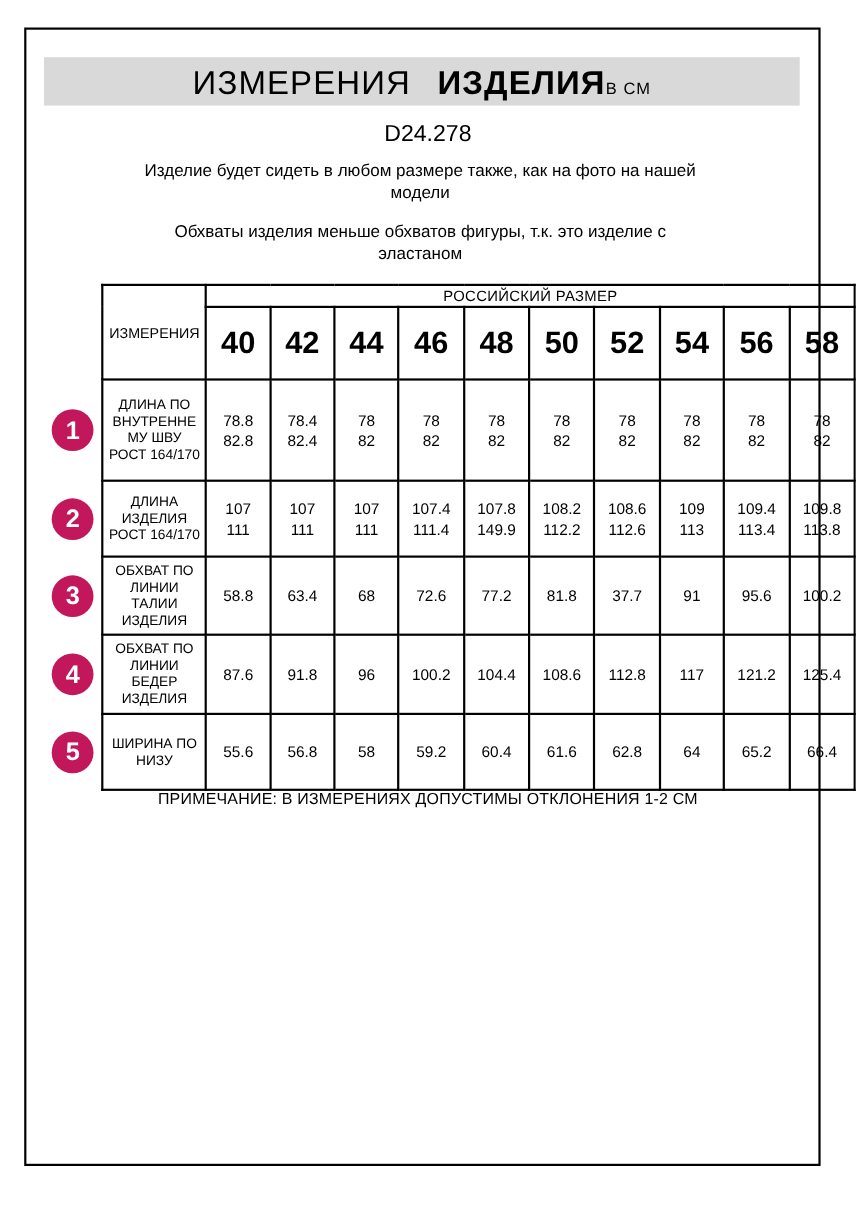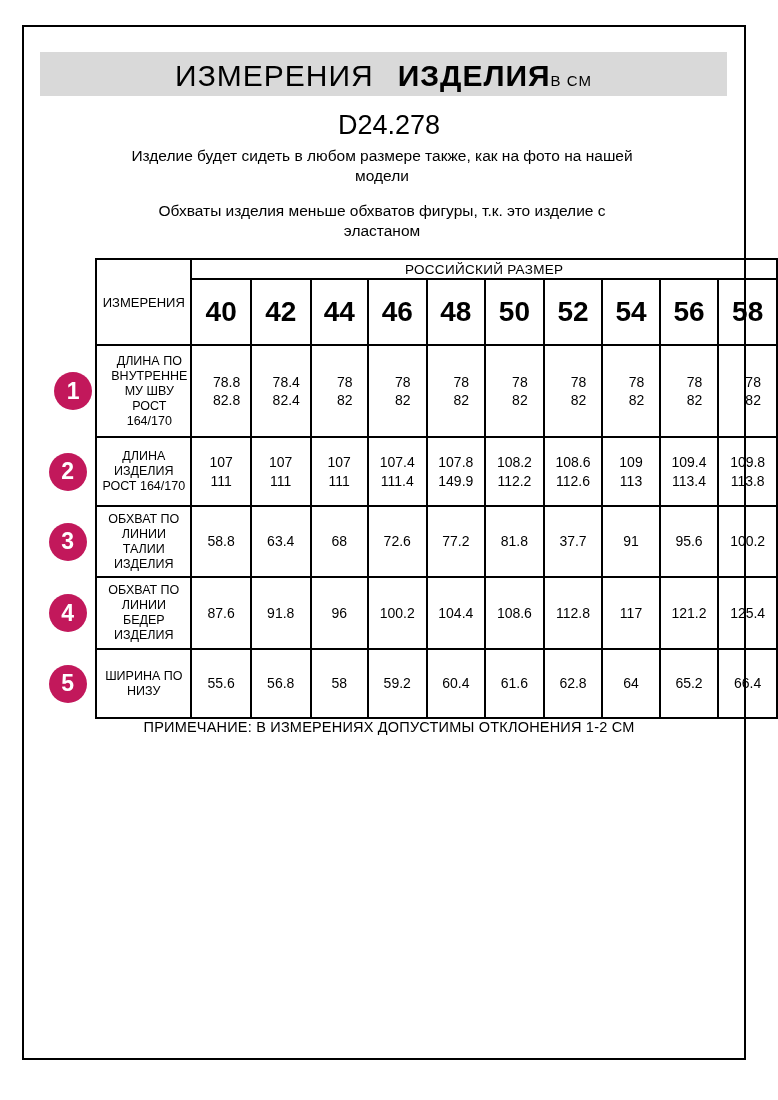--- a/index.html
+++ b/index.html
@@ -11,38 +11,38 @@
     border:2px solid #000; }
 
   .title-band { position:absolute; left:40px; top:52px; width:687px; height:44px;
     background:var(--band-color,#d9d9d9); display:flex; align-items:baseline;
     justify-content:center; padding-top:7px; }
   .title-main { font-size:30px; font-weight:400; letter-spacing:1px; }
   .title-secondary { font-size:30px; font-weight:700; margin-left:24px; letter-spacing:1px; }
   .title-unit { font-size:15px; font-weight:400; letter-spacing:1px; }
 
   .product-code { position:absolute; top:110px; left:0; width:778px; text-align:center;
-    font-size:27px; }
+    font-size:21px; }
 
   .intro { position:absolute; left:82px; width:600px; text-align:center;
     font-size:15.5px; line-height:1.28; white-space:pre-line; }
   .intro-1 { top:146px; }
   .intro-2 { top:201px; }
 
   .table-wrap { position:absolute; left:40px; top:258px; }
   table { border-collapse:collapse; table-layout:fixed; }
   th, td { border:2px solid #000; text-align:center; vertical-align:middle;
     padding:1px 1px; font-weight:400; }
   .badge-cell { border:none; width:58px; background:#fff; }
   .corner-cell { width:97px; font-size:13px; font-weight:400; }
   .group-cell { font-size:13.5px; letter-spacing:0.3px; height:20px; font-weight:400; }
   .size-cell { width:67px; font-size:28px; font-weight:800; height:66px;margin-left:31px; }
   .label-cell { width:97px; font-size:12.5px; line-height:1.2; white-space:pre-line; }
   .value-cell { font-size:14px; line-height:1.3; white-space:pre-line; }
-  tbody tr:nth-child(1) td { height:92px;padding-left:12px; }
+  tbody tr:nth-child(1) td { height:92px; }
   tbody tr:nth-child(2) td { height:69px; }
   tbody tr:nth-child(3) td { height:71px; }
   tbody tr:nth-child(4) td { height:72px; }
   tbody tr:nth-child(5) td { height:69px; }
 
   .badge { width:38px; height:38px; border-radius:50%; margin:0 auto;
     background:var(--badge-color,#c2185b); color:#fff; font-size:23px; font-weight:700;
     display:flex; align-items:center; justify-content:center; }
 
   .footnote { position:absolute; top:719px; left:0; width:778px; text-align:center;

